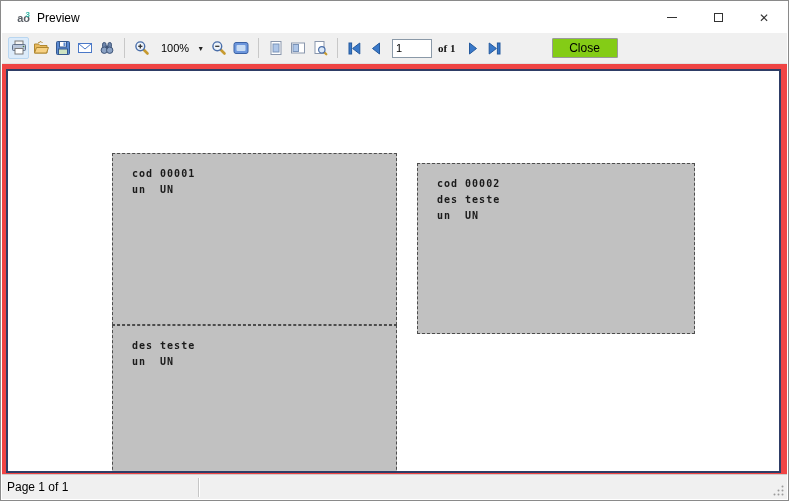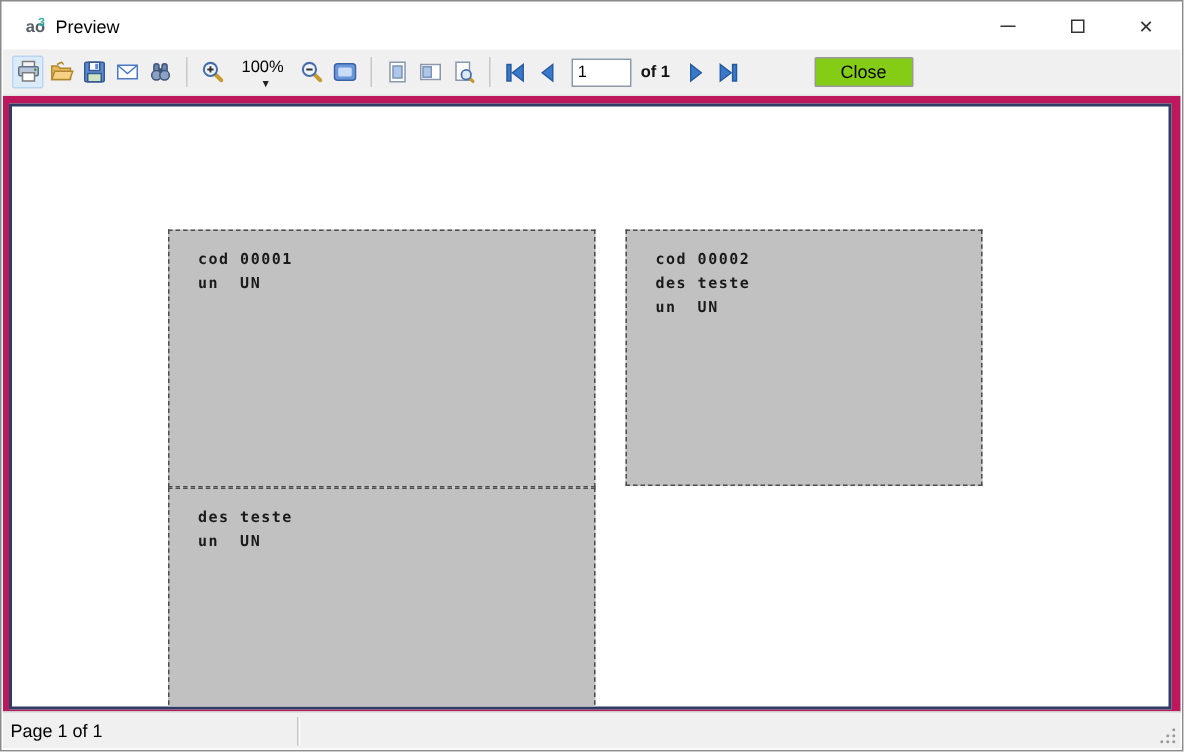--- a/index.html
+++ b/index.html
@@ -27,48 +27,48 @@
   
   .toolbar{
     position:absolute;left:1px;top:32px;right:1px;height:31px;
     background:#f0f0f0;display:flex;align-items:center;padding-left:6px;
     border-bottom:1px solid #e2e2e2;
   }
   .tbtn{width:21px;height:22px;display:flex;align-items:center;justify-content:center;
     border:1px solid transparent;border-radius:2px;margin-right:1px;}
   .tbtn.hl{background:#dcebfa;border-color:#b9d6f0;}
   .tsep{width:1px;height:20px;background:#c8c8c8;margin:0 6px;}
-  .zoom-combo{display:flex;align-items:center;margin:0 4px;font-size:11px;color:#000;flex-direction:column;}
+  .zoom-combo{display:flex;align-items:center;margin:0 4px;font-size:11px;color:#000;}
   .zoom-combo .val{padding:2px 4px;}
   .dd-arrow{font-size:7px;color:#222;margin-left:4px;}
   .page-input{width:40px;height:19px;border:1px solid #8a99a8;font-size:11px;
     padding:0 3px;margin:0 4px;font-family:"Liberation Sans",sans-serif;}
-  .of-label{font-size:11px;font-weight:bold;margin:0 6px 0 2px;}
+  .of-label{font-size:11px;font-weight:bold;margin:0 6px 0 2px;font-family:Liberation Serif, serif;}
   .close-btn{
     margin-left:46px;width:66px;height:20px;background:#84cc16;
     border:1px solid #9a9a9a;font-size:12px;color:#000;
     font-family:"Liberation Sans",sans-serif;border-radius:1px;
   }
   
   .preview-area{
-    position:absolute;left:1px;top:63px;right:1px;height:411px;background:#be185d;
+    position:absolute;left:1px;top:63px;right:1px;height:411px;background:#ef4444;
   }
   .page{
     position:absolute;left:4px;top:5px;right:6px;bottom:2px;
     background:#ffffff;border:2px solid #2e3d66;overflow:hidden;
   }
   .label-box{
     position:absolute;background:#c1c1c1;border:1px dashed #4d4d4d;
     padding:12px 0 0 19px;
     font-family:"DejaVu Sans Mono", monospace;font-weight:bold;
     font-size:10px;line-height:16px;color:#1a1a1a;letter-spacing:1px;
   }
   .label-line{white-space:pre;}
   .box1{left:104px;top:82px;width:285px;height:172px;}
-  .box2{left:409px;top:82px;width:238px;height:171px;}
+  .box2{left:409px;top:92px;width:278px;height:171px;}
   .box3{left:104px;top:254px;width:285px;height:165px;}
   
   .statusbar{
     position:absolute;left:1px;right:1px;bottom:1px;height:25px;
     background:#f0f0f0;border-top:1px solid #cdcdcd;
     display:flex;align-items:center;font-size:12px;color:#000;
   }
   .status-text{padding-left:5px;}
   .status-div{position:absolute;left:196px;top:3px;bottom:2px;width:1px;
     background:#c6c6c6;box-shadow:1px 0 0 #fff;}

